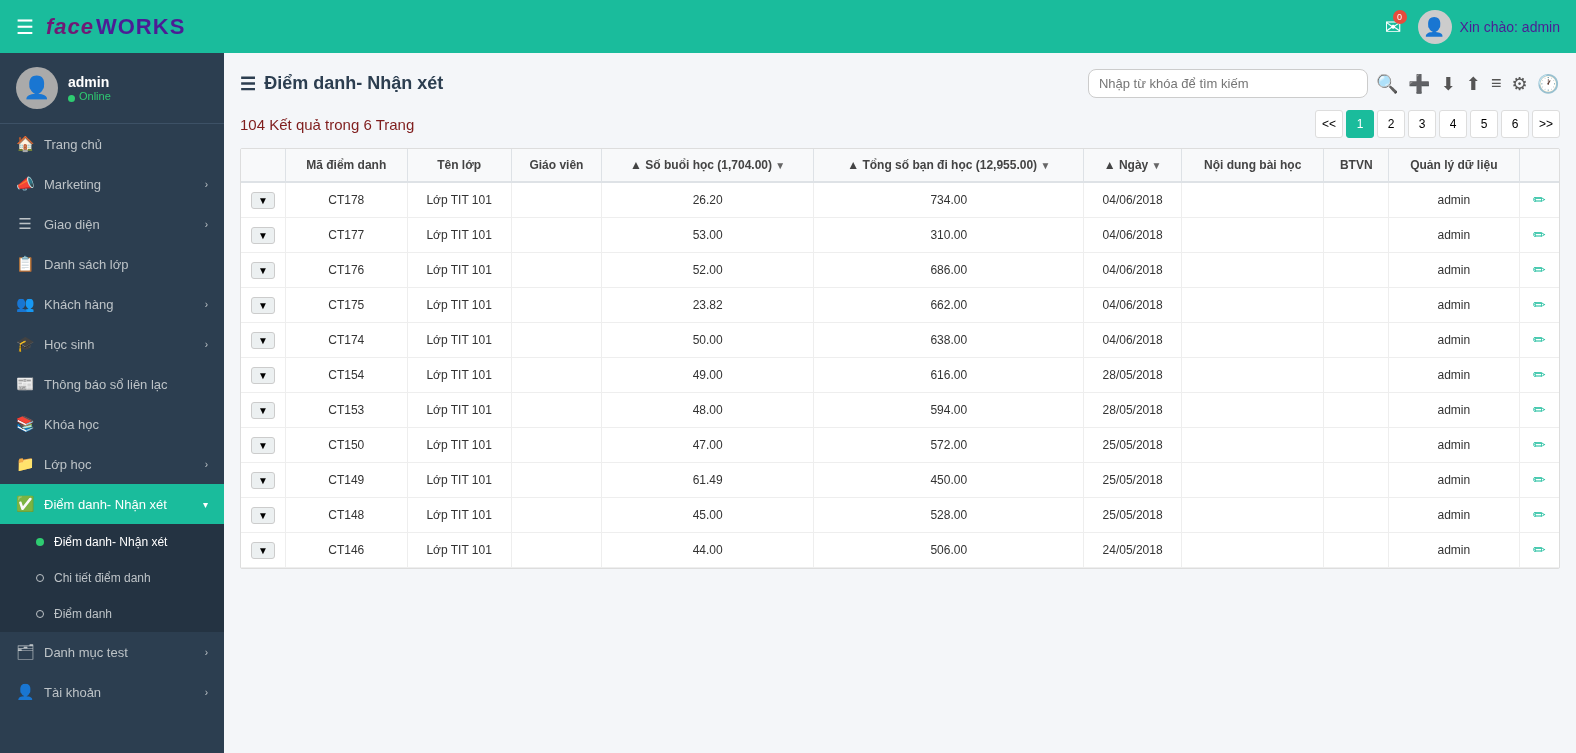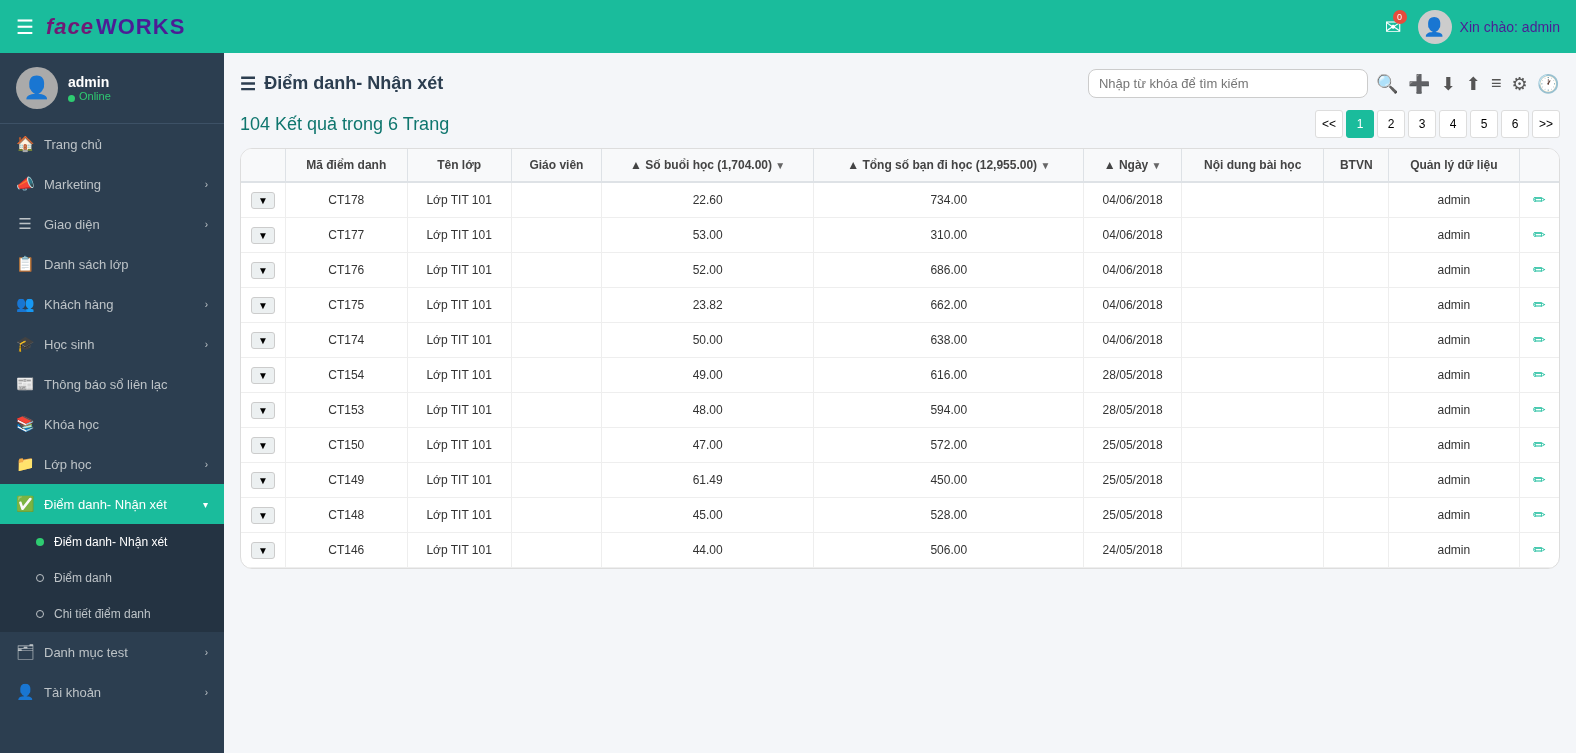--- a/index.html
+++ b/index.html
@@ -98,39 +98,39 @@
     .toolbar-icons { display: flex; gap: 10px; align-items: center; }
     .toolbar-icon { font-size: 18px; color: #555; cursor: pointer; }
 
     
     .pagination-bar {
       display: flex;
       align-items: center;
       justify-content: space-between;
       margin-bottom: 10px;
     }
-    .result-info { font-size: 18px; color: #0f766e; }
+    .result-info { font-size: 15px; color: #7f1d1d; }
     .pagination { display: flex; align-items: center; gap: 3px; }
     .page-btn {
       min-width: 28px;
       height: 28px;
       display: flex;
       align-items: center;
       justify-content: center;
       border: 1px solid #ddd;
       background: white;
       border-radius: 3px;
       cursor: pointer;
       font-size: 12px;
       padding: 0 6px;
     }
     .page-btn.active { background: #1abc9c; color: white; border-color: #1abc9c; }
 
     
-    .table-wrap { background: white; border: 1px solid #ddd; border-radius: 12px; overflow: hidden; }
+    .table-wrap { background: white; border: 1px solid #ddd; border-radius: 2px; overflow: hidden; }
     table { width: 100%; border-collapse: collapse; font-size: 12px; }
     thead th {
       background: #f8f9fa;
       padding: 9px 10px;
       text-align: center;
       border-bottom: 2px solid #dee2e6;
       border-right: 1px solid #dee2e6;
       color: #444;
       font-weight: bold;
       white-space: nowrap;
@@ -240,25 +240,25 @@
         <span class="nav-label">Điểm danh- Nhận xét</span>
         <span class="nav-arrow">▾</span>
       </div>
       <div class="nav-submenu">
         <div class="nav-item active-sub">
           <span class="dot"></span>
           <span class="nav-label">Điểm danh- Nhận xét</span>
         </div>
         <div class="nav-item">
           <span class="dot-empty"></span>
-          <span class="nav-label">Điểm danh</span>
+          <span class="nav-label">Chi tiết điểm danh</span>
         </div>
         <div class="nav-item">
           <span class="dot-empty"></span>
-          <span class="nav-label">Chi tiết điểm danh</span>
+          <span class="nav-label">Điểm danh</span>
         </div>
       </div>
       <div class="nav-item">
         <span class="nav-icon">🗂</span>
         <span class="nav-label">Danh mục test</span>
         <span class="nav-arrow">›</span>
       </div>
       <div class="nav-item">
         <span class="nav-icon">👤</span>
         <span class="nav-label">Tài khoản</span>
@@ -320,21 +320,21 @@
           </tr>
         </thead>
         <tbody id="table-body">
         <tr>
     <td class="col-expand">
       <button class="expand-btn">▼</button>
     </td>
     <td>CT178</td>
     <td>Lớp TIT 101</td>
     <td></td>
-    <td>22.60</td>
+    <td>26.20</td>
     <td>734.00</td>
     <td>04/06/2018</td>
     <td></td>
     <td></td>
     <td>admin</td>
     <td><span class="edit-icon">✏</span></td>
   </tr>
             <tr>
     <td class="col-expand">
       <button class="expand-btn">▼</button>

